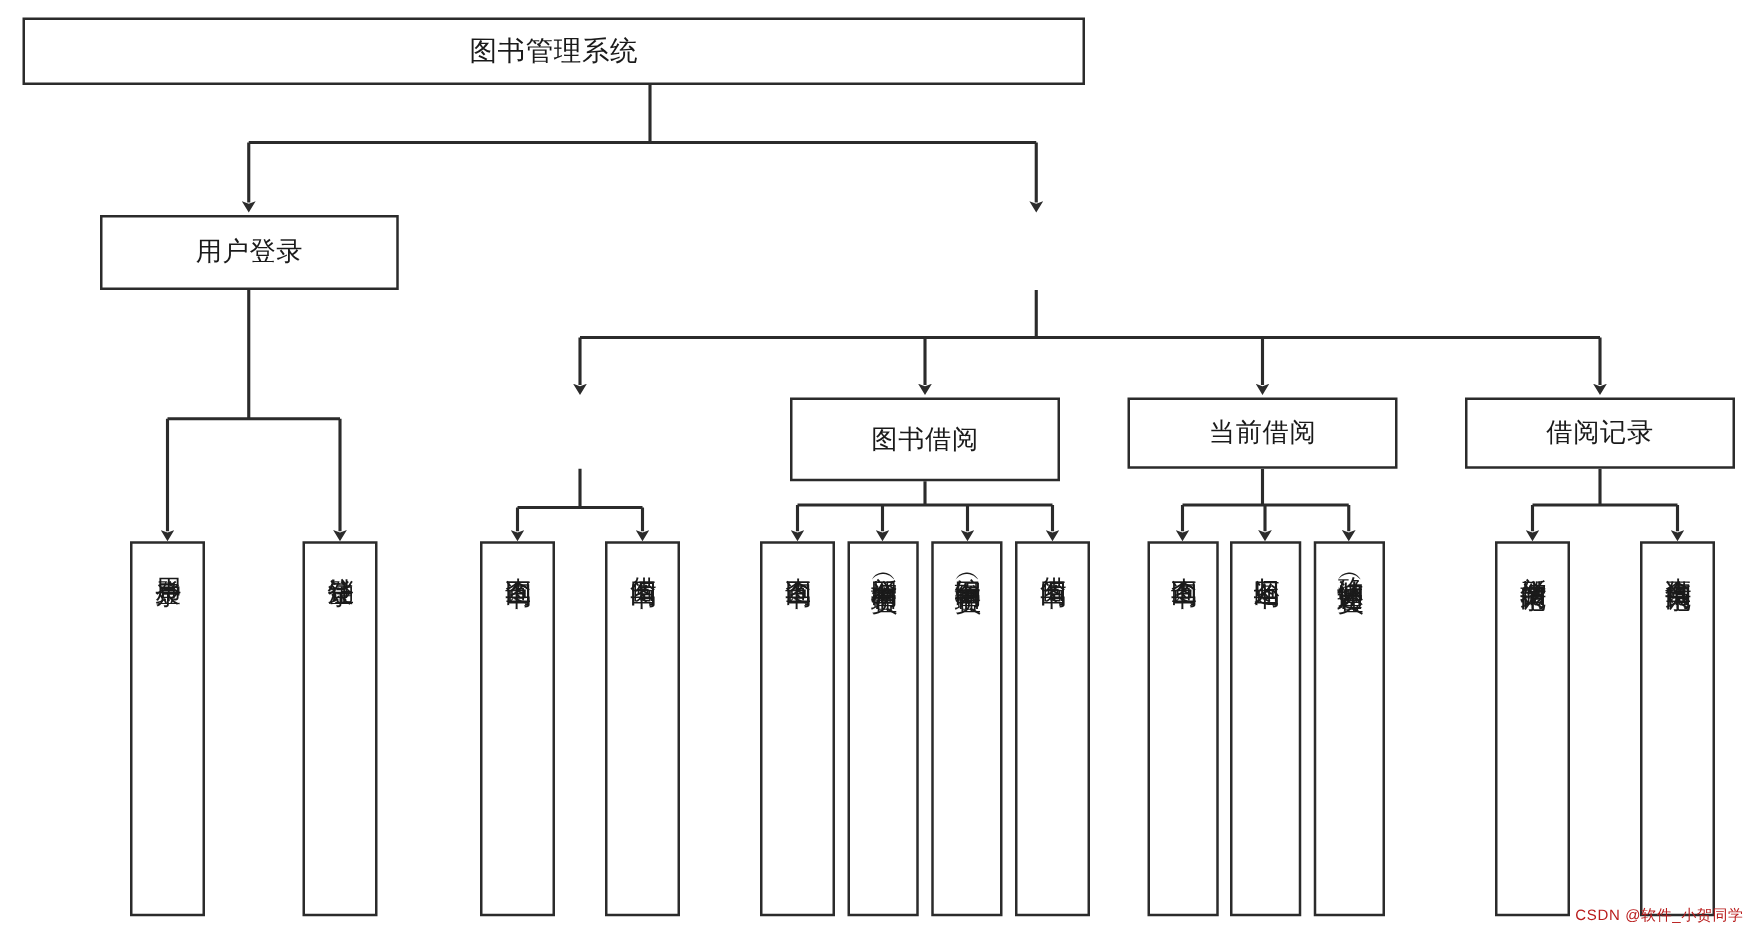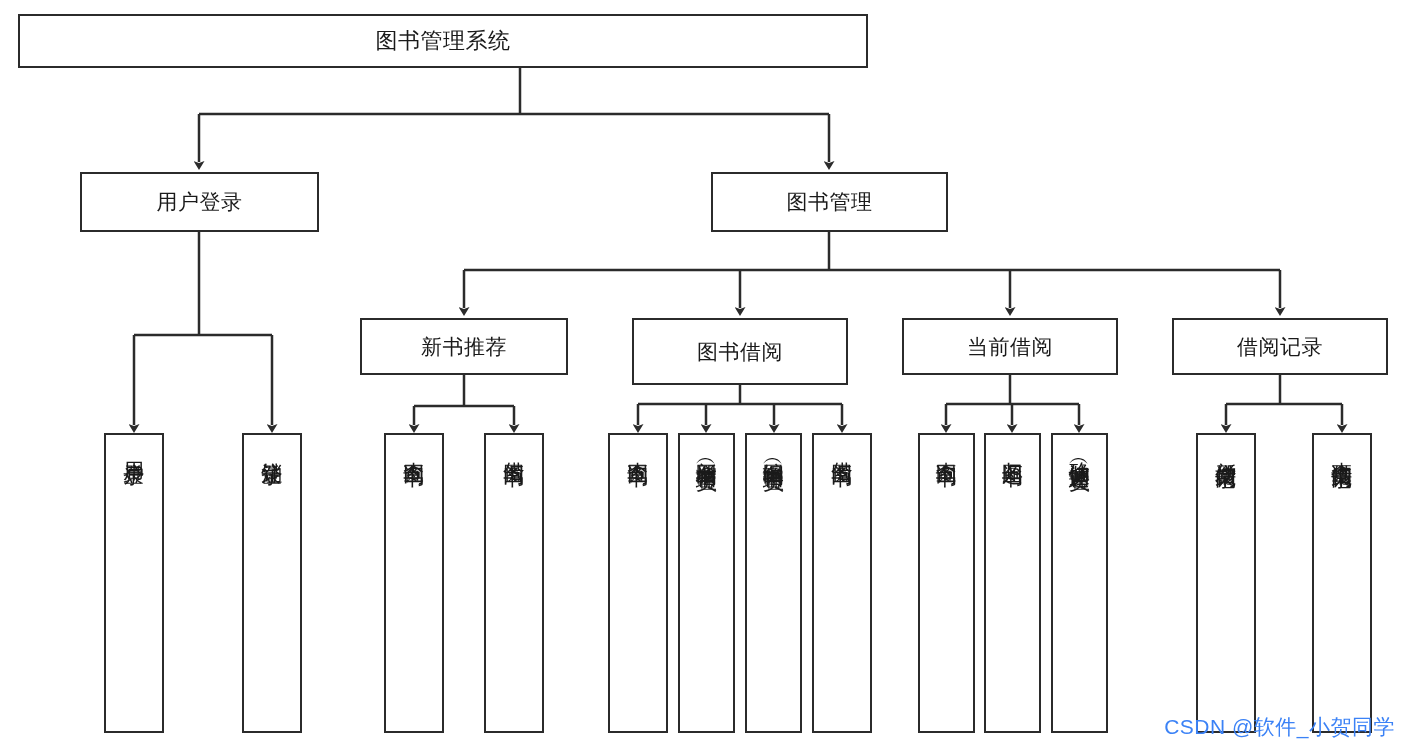--- a/index.html
+++ b/index.html
@@ -55,22 +55,22 @@
     font-size: 21px;
     line-height: 1.22;
     letter-spacing: 1.5px;
     white-space: nowrap;
     color: #1a1a1a;
   }
   .watermark {
     position: absolute;
     right: 10px;
     bottom: 6px;
-    font-size: 21px;
-    color: #3b82f6;
+    font-size: 12px;
+    color: #b91c1c;
     letter-spacing: 0.5px;
     white-space: nowrap;
     user-select: none;
   }
 </style>
 </head>
 <body>
 
 <div id="canvas">
 
@@ -124,27 +124,21 @@
     </g>
   </svg>
 
   <div class="node horiz root" style="left:18px; top:14px; width:850px; height:54px;">
     <span>图书管理系统</span>
   </div>
 
   <div class="node horiz" style="left:80px; top:172px; width:239px; height:60px;">
     <span>用户登录</span>
   </div>
-  <div class="node horiz" style="left:711px; top:172px; width:237px; height:60px;">
-    <span>图书管理</span>
-  </div>
 
-  <div class="node horiz" style="left:360px; top:318px; width:208px; height:57px;">
-    <span>新书推荐</span>
-  </div>
   <div class="node horiz" style="left:632px; top:318px; width:216px; height:67px;">
     <span>图书借阅</span>
   </div>
   <div class="node horiz" style="left:1172px; top:318px; width:216px; height:57px;">
     <span>借阅记录</span>
   </div>
   <div class="node horiz" style="left:902px; top:318px; width:216px; height:57px;">
     <span>当前借阅</span>
   </div>
 

